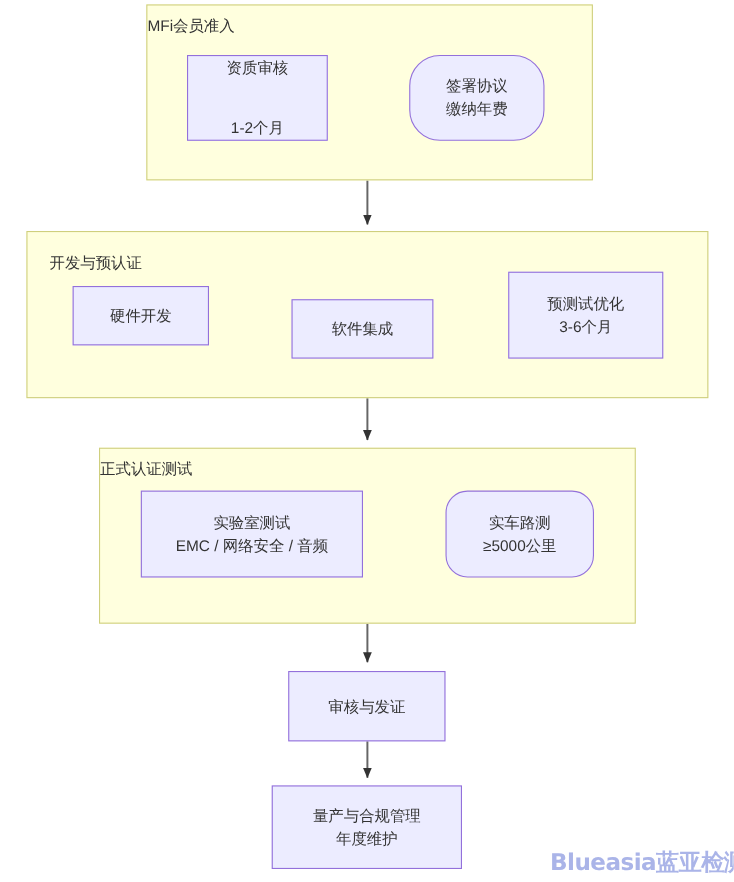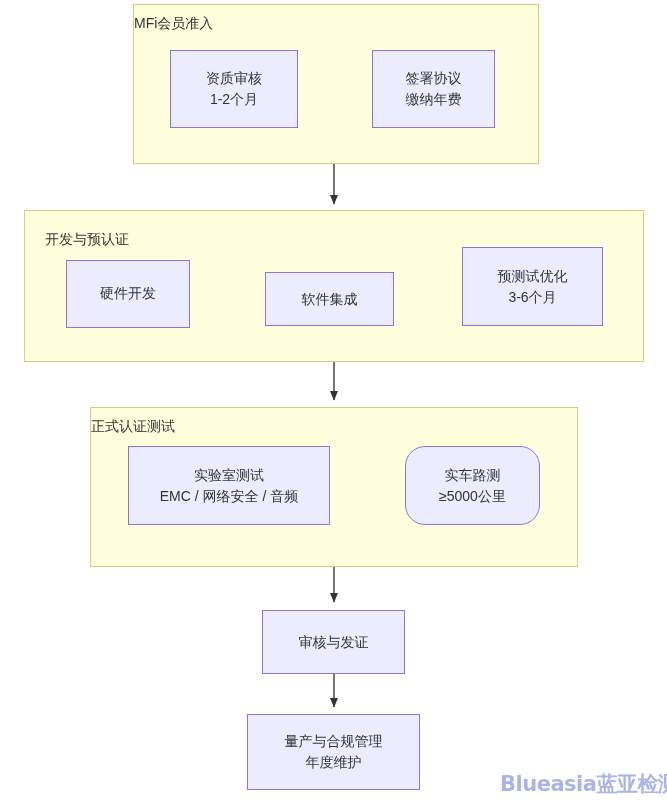--- a/index.html
+++ b/index.html
@@ -120,35 +120,35 @@
 
     <path class="edge-path-gray" d="M334,567 L334,602" marker-end="url(#arrowGray)"></path>
 
     <path class="edge-path-gray" d="M334,662 L334,707" marker-end="url(#arrowGray)"></path>
   </svg>
 
   <div class="cluster" style="left:133px; top:4px; width:406px; height:160px;">
     <div class="cluster-title" style="top:10px;">MFi会员准入</div>
   </div>
 
-  <div class="node" style="left:170px; top:50px; width:128px; height:78px;">
+  <div class="node" style="left:170px; top:50px; width:128px; height:78px;justify-content:space-between;">
     <span>资质审核</span>
     <span class="line2">1-2个月</span>
   </div>
 
-  <div class="node" style="left:372px; top:50px; width:123px; height:78px;">
+  <div class="node" style="left:372px; top:50px; width:123px; height:78px;border-radius:28px;">
     <span>签署协议</span>
     <span class="line2">缴纳年费</span>
   </div>
 
   <div class="cluster" style="left:24px; top:210px; width:620px; height:152px;">
     <div class="cluster-title" style="top:20px;margin-left:20px;">开发与预认证</div>
   </div>
 
-  <div class="node" style="left:66px; top:260px; width:124px; height:68px;font-family:Liberation Mono, monospace;">
+  <div class="node" style="left:66px; top:260px; width:124px; height:54px;">
     <span>硬件开发</span>
   </div>
 
   <div class="node" style="left:265px; top:272px; width:129px; height:54px;">
     <span>软件集成</span>
   </div>
 
   <div class="node" style="left:462px; top:247px; width:141px; height:79px;">
     <span>预测试优化</span>
     <span class="line2">3-6个月</span>

